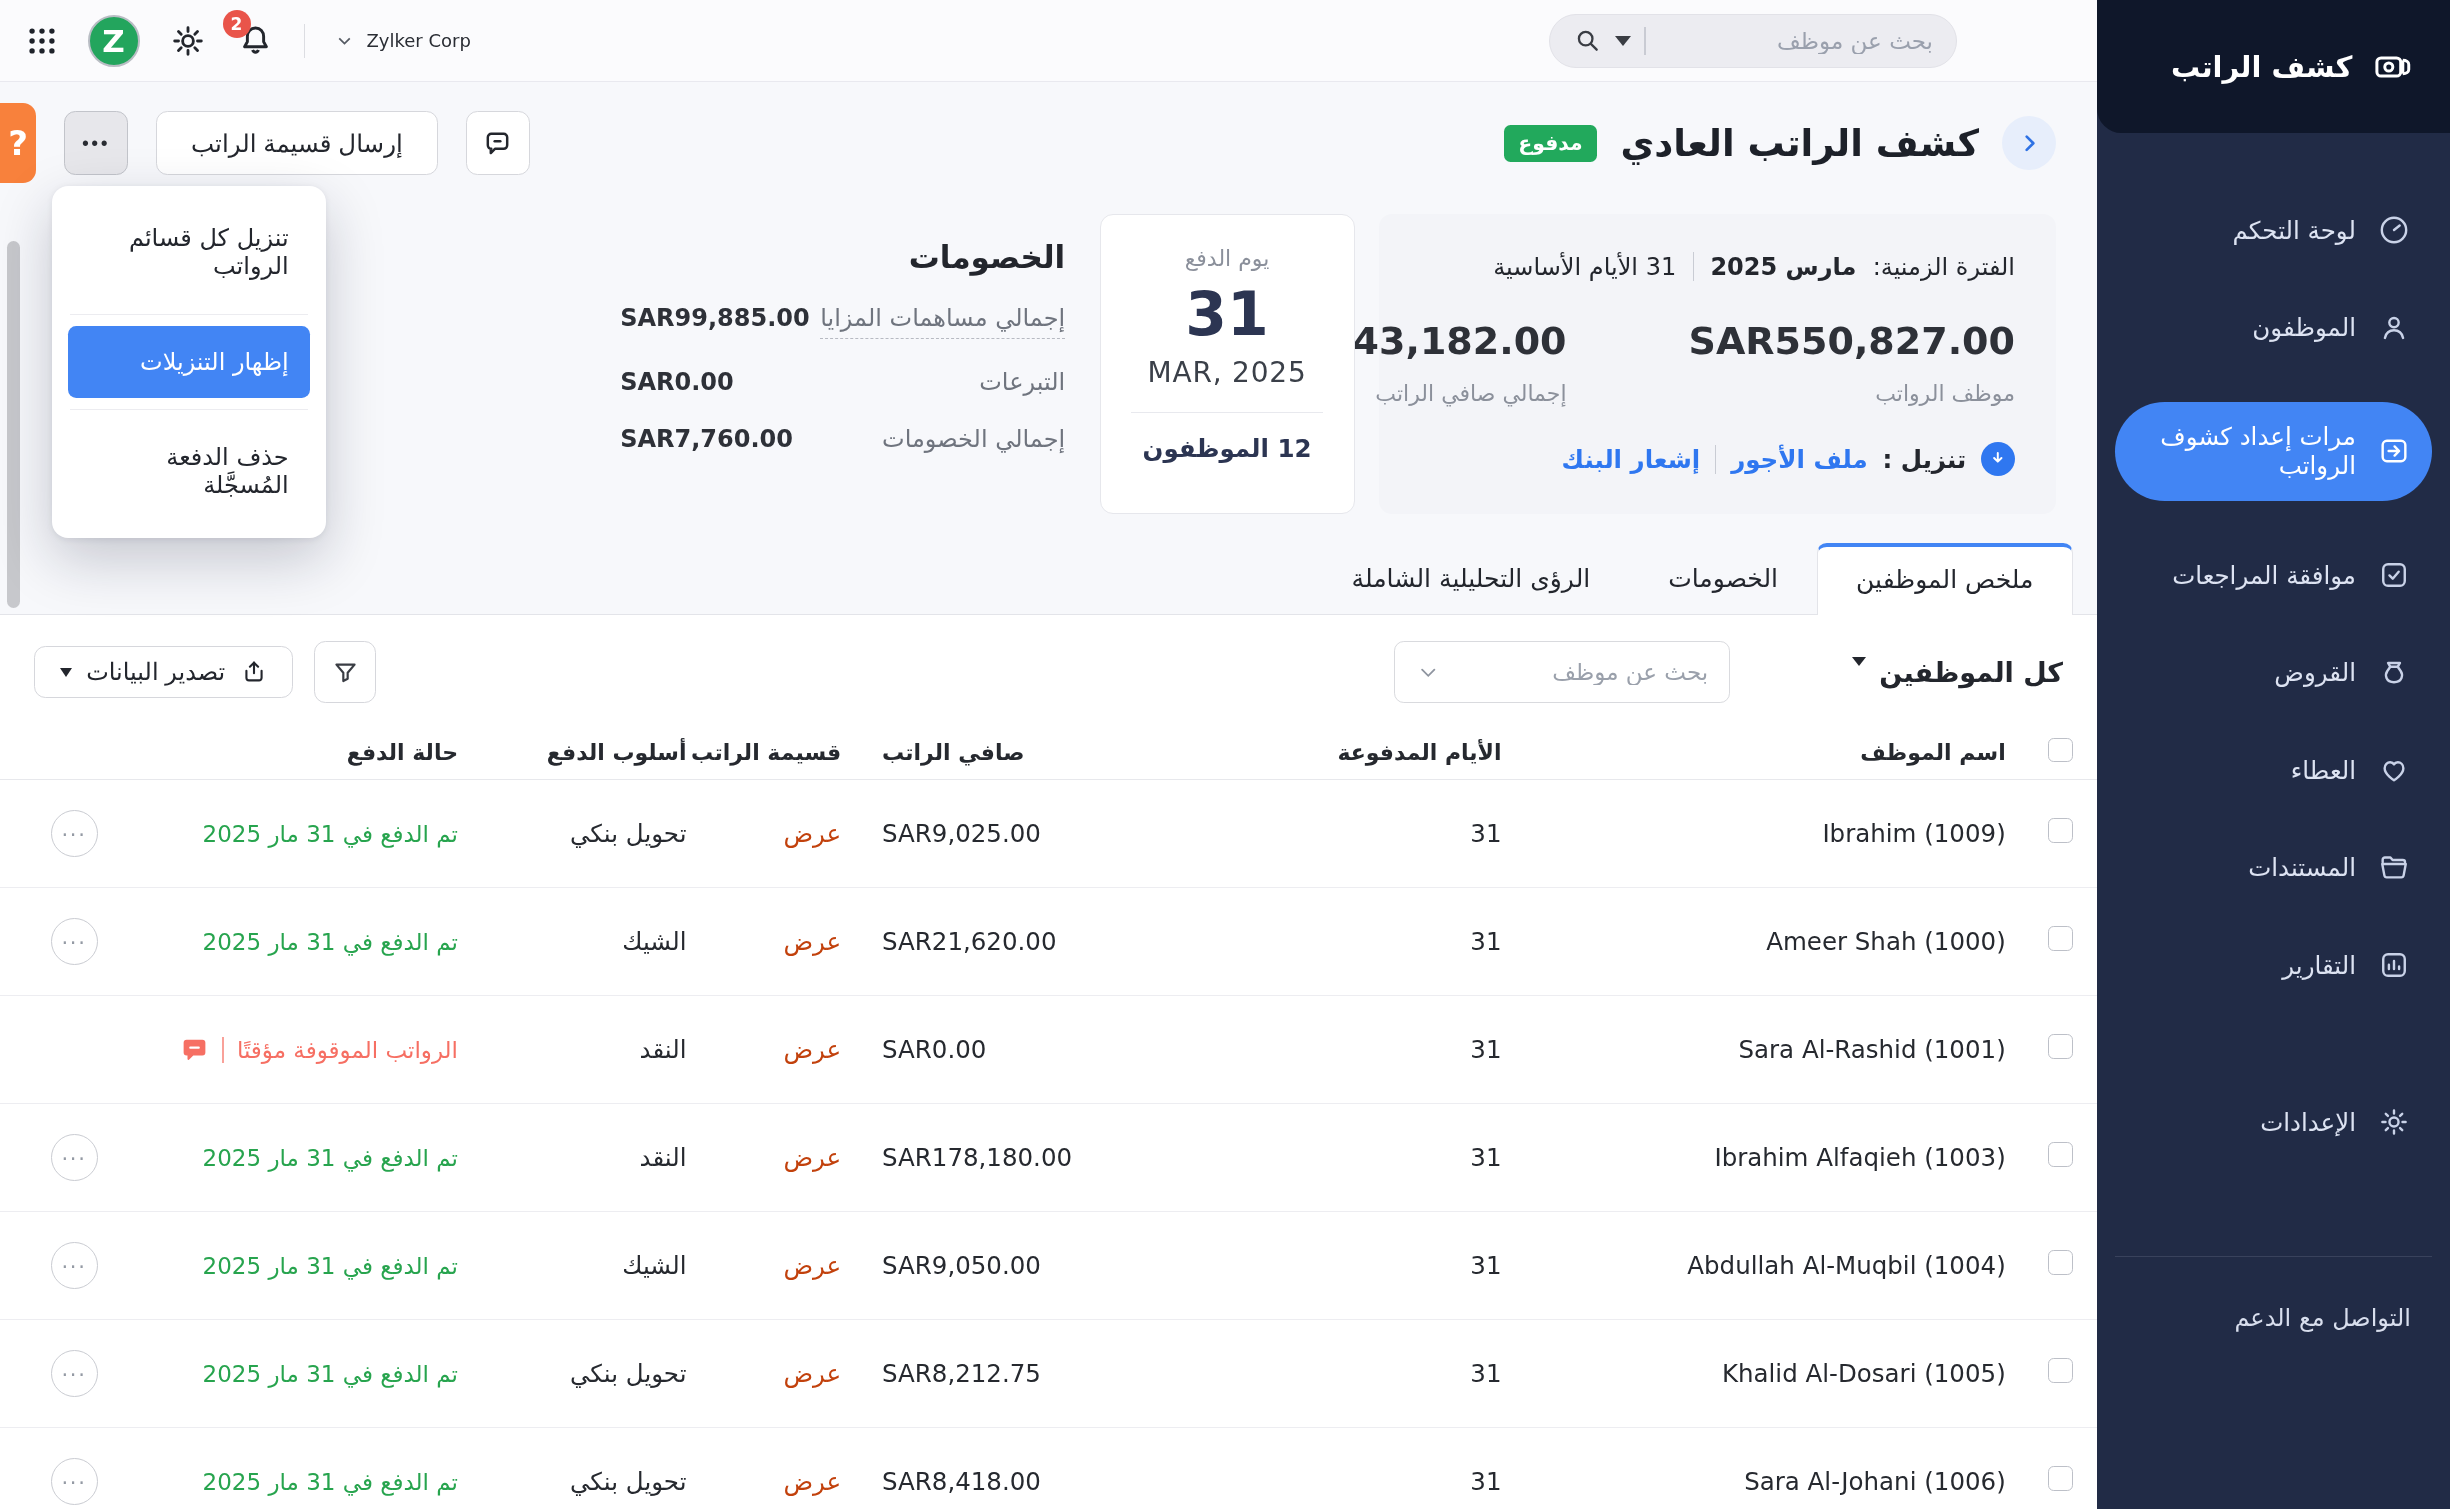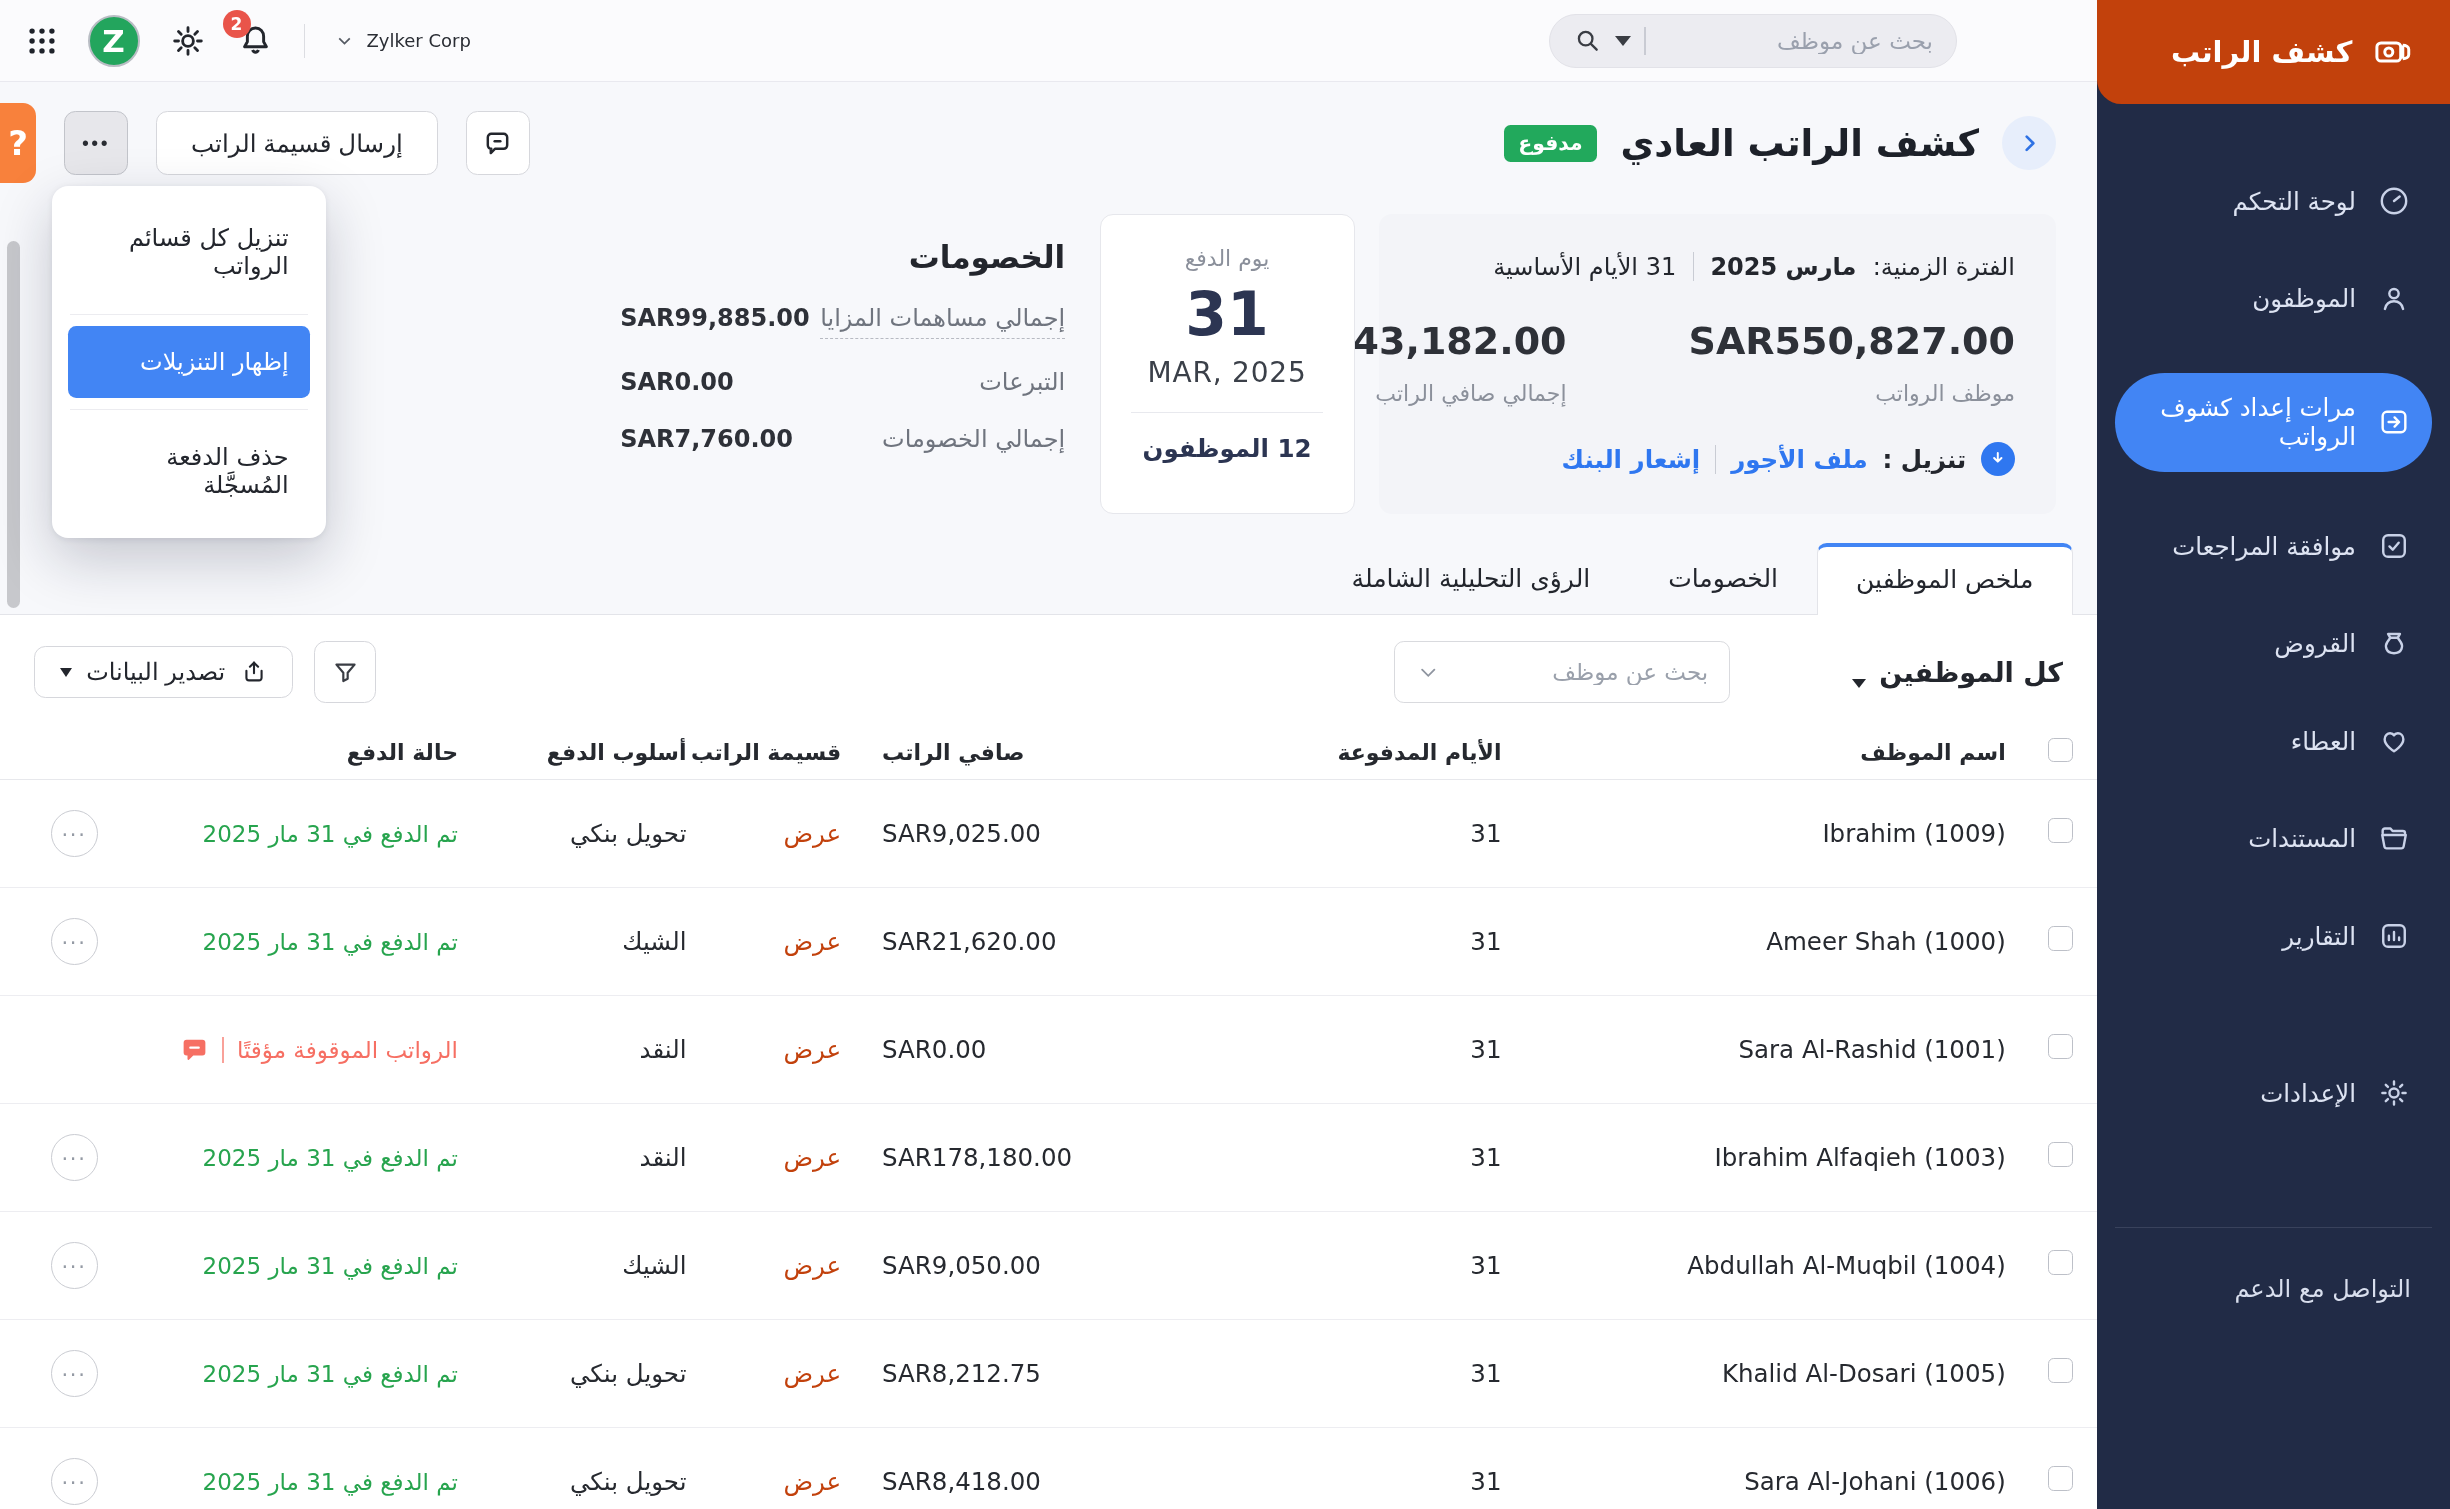--- a/index.html
+++ b/index.html
@@ -2,21 +2,21 @@
 <html dir="rtl" lang="ar" style="font-size:13px"><head>
 <meta charset="utf-8">
 <style>
   * { margin:0; padding:0; box-sizing:border-box; }
   html,body { width:2450px; height:1510px; overflow:hidden; }
   body { font-family:"DejaVu Sans","Liberation Sans",sans-serif; background:#f7f8fb; color:#23262d; }
   .app { display:flex; width:100%; height:100%; }
 
   
   .sidebar { width:353px; height:100%; background:#212b46; color:#e2e7f4; flex-shrink:0; display:flex; flex-direction:column; }
-  .sidebar-head { background:#c2410c; height:104px; display:flex; align-items:center; gap:19.6px; padding:12px 36px; border-radius:0 0 0 24.5px; font-size:29px; font-weight:bold; color:#fff; }
+  .sidebar-head { background:#0f172a; height:133px; display:flex; align-items:center; gap:19.6px; padding:12px 36px; border-radius:0 0 0 24.5px; font-size:29px; font-weight:bold; color:#fff; }
   .sidebar-head .brand-ic { width:42px; height:42px; color:#fff; }
   .nav { padding:64px 18px 0; display:flex; flex-direction:column; }
   .nav-item { display:flex; align-items:center; gap:21px; padding:16.3px 21px; font-size:24.5px; color:#dde3f2; border-radius:line 815px; border-radius:815px; margin-bottom:31px; cursor:default; }
   .nav-item .ic { width:34px; height:34px; flex-shrink:0; color:#c9d2e8; display:flex; align-items:center; justify-content:center; }
   .nav-item.active { background:#4285f4; color:#fff; padding:20.4px 21px; margin:9.8px 0 41px; }
   .nav-item.active .ic { color:#fff; }
   .nav-item.settings { margin-top:59px; }
   .nav-divider { height:0.8px; background:#39425c; margin:70px 18px 0; }
   .support-link { padding:47px 39px 0; font-size:24px; color:#d8deed; }
 
@@ -92,21 +92,21 @@
 
   
   .tabs { display:flex; align-items:flex-end; padding:28px 24.5px 0; position:relative; z-index:2; }
   .tab { font-size:25px; color:#23262d; padding:21px 38px; border:0.8px solid transparent; border-bottom:none; }
   .tab.active { background:#fff; border-color:#e3e4e9; border-top:4.9px solid #4285f4; border-radius:9.8px 9.8px 0 0; margin-bottom:-0.8px; padding-top:18px; }
 
   
   .panel { background:#fff; border-top:0.8px solid #e3e4e9; flex:1; min-height:0; }
   .toolbar { display:flex; justify-content:space-between; align-items:center; padding:26px 34px 23px; }
   .tb-right2 { display:flex; align-items:center; gap:122px; }
-  .all-emp { display:flex; align-items:flex-end; gap:13px; font-size:27px; font-weight:600; color:#23262d; }
+  .all-emp { display:flex; align-items:flex-start; gap:13px; font-size:27px; font-weight:600; color:#23262d; }
   .tri-down { width:0; height:0; border-left:7.3px solid transparent; border-right:7.3px solid transparent; border-top:9.8px solid #23262d; }
   .emp-search { width:336px; height:62px; border:0.8px solid #d9dade; border-radius:9.8px; background:#fff; display:flex; align-items:center; gap:11.4px; padding:0 21px; }
   .emp-search input { flex:1; min-width:0; border:none; outline:none; font-size:23px; text-align:right; color:#3a3f4a; font-family:inherit; background:transparent; }
   .emp-search input::placeholder { color:#9aa0ab; }
   .chev-ic { width:24.5px; height:24.5px; color:#8f95a0; flex-shrink:0; }
   .tb-left2 { display:flex; align-items:center; gap:21px; }
   .filter-btn { width:62px; height:62px; border:1.6px solid #d6d7dc; border-radius:11.4px; background:#fff; display:flex; align-items:center; justify-content:center; color:#3a3d44; }
   .filter-btn svg { width:29px; height:29px; }
   .export-btn { height:52px; border:1.6px solid #d6d7dc; border-radius:11.4px; background:#fff; display:flex; align-items:center; gap:14.7px; padding:0 24.5px; font-size:24px; color:#23262d; }
   .export-btn svg { width:28px; height:28px; }

